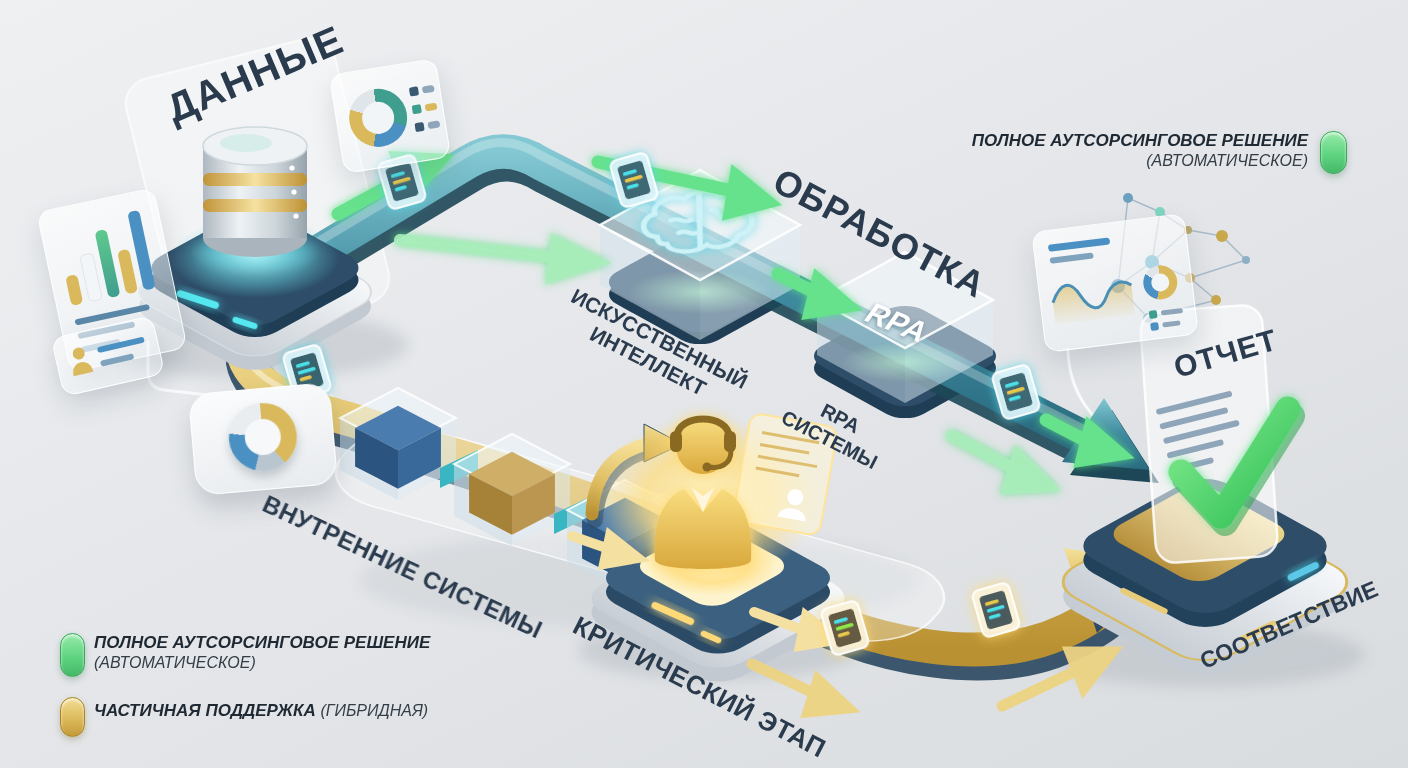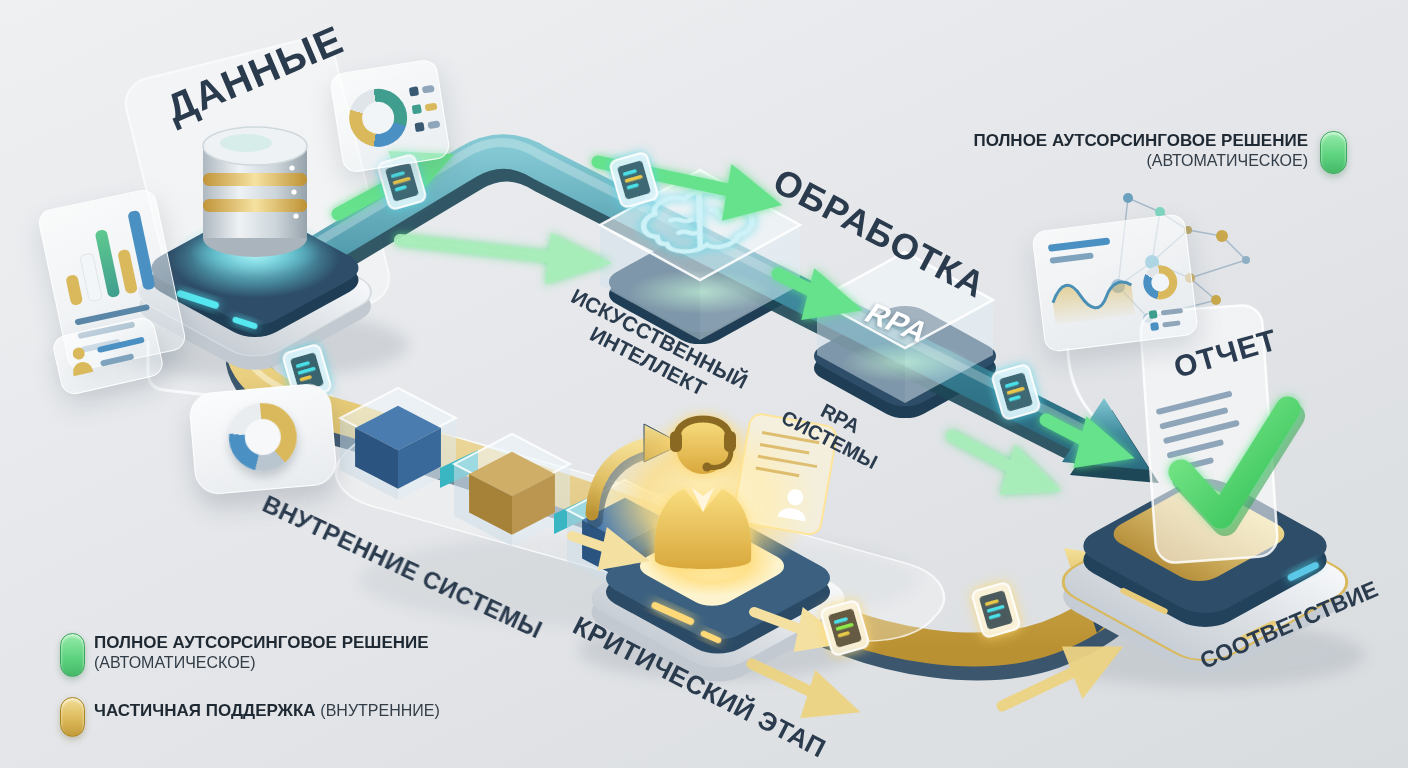--- a/index.html
+++ b/index.html
@@ -15,21 +15,21 @@
   #lbl-processing{left:786px; top:160px; font-size:36px; transform:rotate(28deg); letter-spacing:1px;}
   #lbl-ai{left:576px; top:282px; width:200px; text-align:center; font-size:21px; transform:rotate(27deg); line-height:1.2;}
   #lbl-rpa{left:788px; top:378px; width:130px; text-align:center; font-size:20px; transform:rotate(27deg); line-height:1.2;}
   #lbl-internal{left:270px; top:490px; font-size:24px; transform:rotate(25deg); letter-spacing:.5px;}
   #lbl-critical{left:582px; top:610px; font-size:26px; transform:rotate(27deg); letter-spacing:.5px;}
   #lbl-compliance{left:1196px; top:650px; font-size:23px; transform:rotate(-23deg);}
   #lbl-report{left:1170px; top:352px; font-size:30px; transform:rotate(-16deg); letter-spacing:1px; color:#2c3c50;}
   #lbl-rpa-cube{left:856px; top:288px; width:110px; text-align:center; font-size:30px; color:#fff;
     transform:rotate(22deg) skewX(-14deg); text-shadow:0 2px 4px rgba(40,70,90,.45);}
   
-  .legend-text{position:absolute; color:#1f2933; line-height:1.25;}
+  .legend-text{position:absolute; color:#1f2933; line-height:1.25;font-style:italic;}
   .legend-title{font-weight:700; font-size:17px;}
   .legend-sub{font-weight:400; font-size:16px; color:#323d48;}
   .pill{position:absolute; border-radius:13px;}
   .pill-green{background:linear-gradient(180deg,#96eaa9 0%,#5fd480 55%,#45b868 100%); border:1px solid #3da65c; box-shadow:0 3px 6px rgba(60,120,80,.3), inset 0 2px 3px rgba(255,255,255,.7);}
   .pill-gold{background:linear-gradient(180deg,#f2dd95 0%,#dcba5c 55%,#c49a38 100%); border:1px solid #a8851f; box-shadow:0 3px 6px rgba(120,100,40,.3), inset 0 2px 3px rgba(255,255,255,.7);}
   #legend-top-text{left:900px; top:130px; width:408px; text-align:right;}
   #legend-b1-text{left:94px; top:632px;}
   #legend-b2-text{left:94px; top:700px; font-size:17px;}
   
   .card{position:absolute; border-radius:14px;
@@ -495,16 +495,16 @@
 <div class="pill pill-green" style="left:1320px; top:131px; width:25px; height:41px;"></div>
 
 <div class="pill pill-green" style="left:60px; top:633px; width:23px; height:42px;"></div>
 <div class="legend-text" id="legend-b1-text">
   <div class="legend-title">ПОЛНОЕ АУТСОРСИНГОВОЕ РЕШЕНИЕ</div>
   <div class="legend-sub">(АВТОМАТИЧЕСКОЕ)</div>
 </div>
 <div class="pill pill-gold" style="left:60px; top:697px; width:23px; height:38px;"></div>
 <div class="legend-text" id="legend-b2-text">
   <span class="legend-title">ЧАСТИЧНАЯ ПОДДЕРЖКА</span>
-  <span class="legend-sub">(ВНУТРЕННИЕ)</span>
+  <span class="legend-sub">(ГИБРИДНАЯ)</span>
 </div>
 
 </div>
 
 </body></html>

